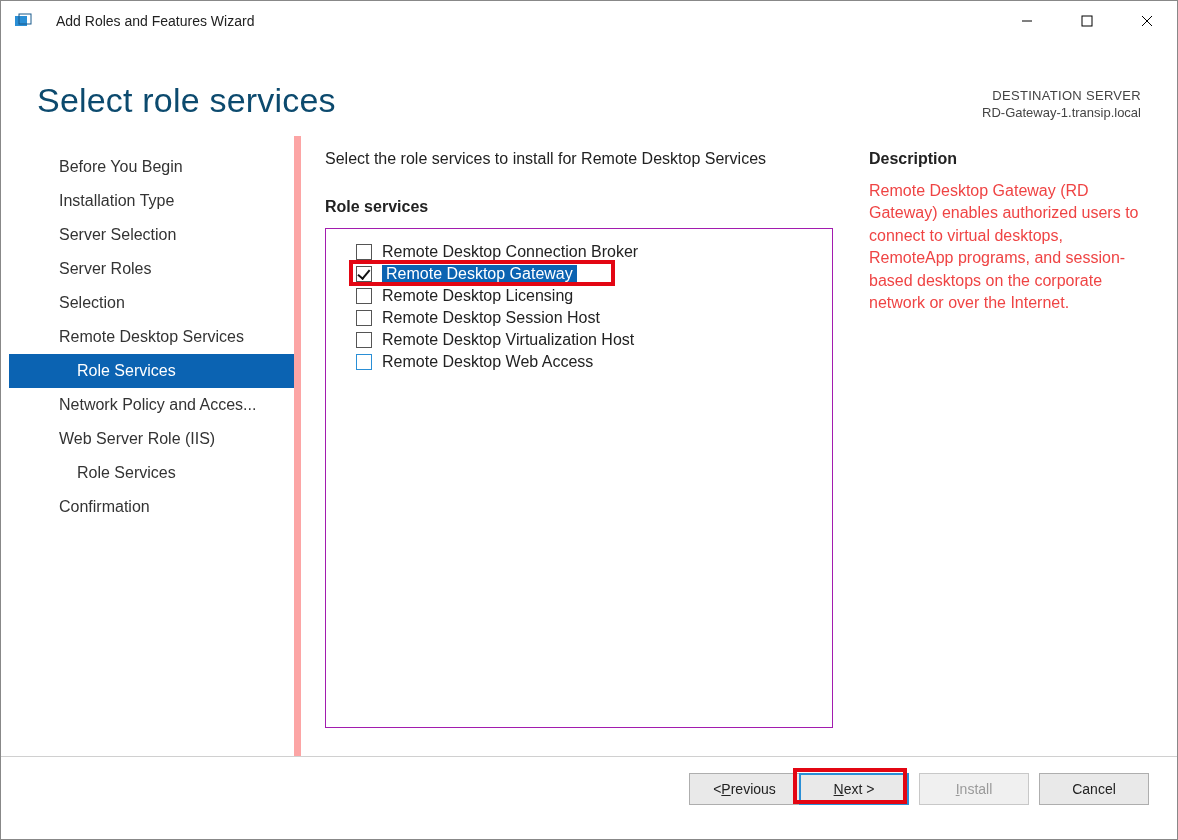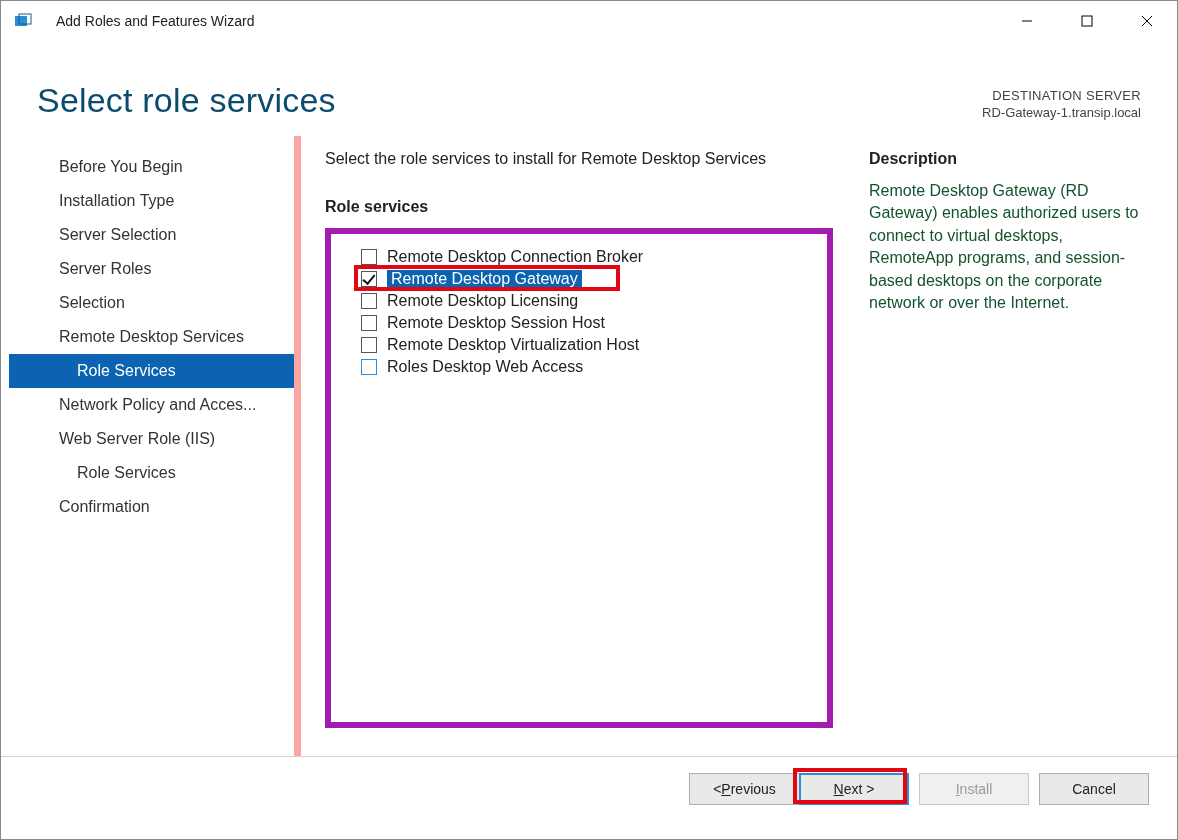--- a/index.html
+++ b/index.html
@@ -29,33 +29,33 @@
 .sidebar-item.active { background: #0b63b2; color: #fff; }
 .sidebar-item.indent { padding-left: 68px; }
 .sidebar-item.disabled { color: #bbb; }
 
 
 .content { flex: 1; padding: 14px 24px 0 24px; display: flex; }
 .services-col { width: 508px; }
 .instruction { font-size: 16px; color: #222; margin-bottom: 30px; }
 .section-label { font-size: 16px; font-weight: 600; color: #222; margin-bottom: 12px; }
 
-.listbox { border: 6px solid #a21caf; height: 500px; padding: 14px 16px 0 30px; position: relative; }
+.listbox { border: 1px solid #a21caf; height: 500px; padding: 14px 16px 0 30px; position: relative; }
 .chk-row { display: flex; align-items: center; margin-bottom: 4px; font-size: 16px; color: #222; }
 .chk { width: 16px; height: 16px; border: 1px solid #555; margin-right: 10px; display: flex; align-items: center; justify-content: center; background: #fff; }
 .chk.checked::after { content: ""; display: block; width: 10px; height: 5px; border-left: 2px solid #111; border-bottom: 2px solid #111; transform: rotate(-50deg) translate(1px, -1px); }
 .chk.focus { border: 1px solid #2a8fd6; }
 .chk-label.selected { background: #0b63b2; color: #fff; padding: 0 4px; }
 
 
 .highlight { position: absolute; border: 4px solid #e30613; pointer-events: none; }
 
 
 .desc-col { flex: 1; padding-left: 36px; padding-right: 12px; }
-.desc-text { font-size: 16px; color: #14532d; margin-top: 12px; line-height: 1.4; }
+.desc-text { font-size: 16px; color: #ef4444; margin-top: 12px; line-height: 1.4; }
 
 
 .footer { border-top: 1px solid #d0d0d0; height: 64px; display: flex; align-items: center; justify-content: flex-end; padding: 0 28px; gap: 10px; position: relative; }
 .btn { width: 110px; height: 32px; border: 1px solid #aeaeae; background: #e9e9e9; font-size: 14px; color: #222; display: flex; align-items: center; justify-content: center; cursor: default; }
 .btn.disabled { color: #9a9a9a; background: #f0f0f0; border-color: #c8c8c8; }
 .btn.default { border: 1px solid #2a8fd6; box-shadow: inset 0 0 0 1px #2a8fd6; }
 .btn .ul { text-decoration: underline; }
 
 .btn-pair { display: flex; gap: 0; }
 .btn-pair .btn { margin: 0; }
@@ -140,21 +140,21 @@
           <div class="chk-row">
             <div class="chk"></div>
             <span class="chk-label">Remote Desktop Session Host</span>
           </div>
           <div class="chk-row">
             <div class="chk"></div>
             <span class="chk-label">Remote Desktop Virtualization Host</span>
           </div>
           <div class="chk-row">
             <div class="chk focus"></div>
-            <span class="chk-label">Roles Desktop Web Access</span>
+            <span class="chk-label">Remote Desktop Web Access</span>
           </div>
         </div>
     </div>
     <div class="desc-col">
       <div class="section-label">Description</div>
       <div class="desc-text">Remote Desktop Gateway (RD Gateway) enables authorized users to connect to virtual desktops, RemoteApp programs, and session-based desktops on the corporate network or over the Internet.</div>
     </div>
   </div>
 </div>
 

